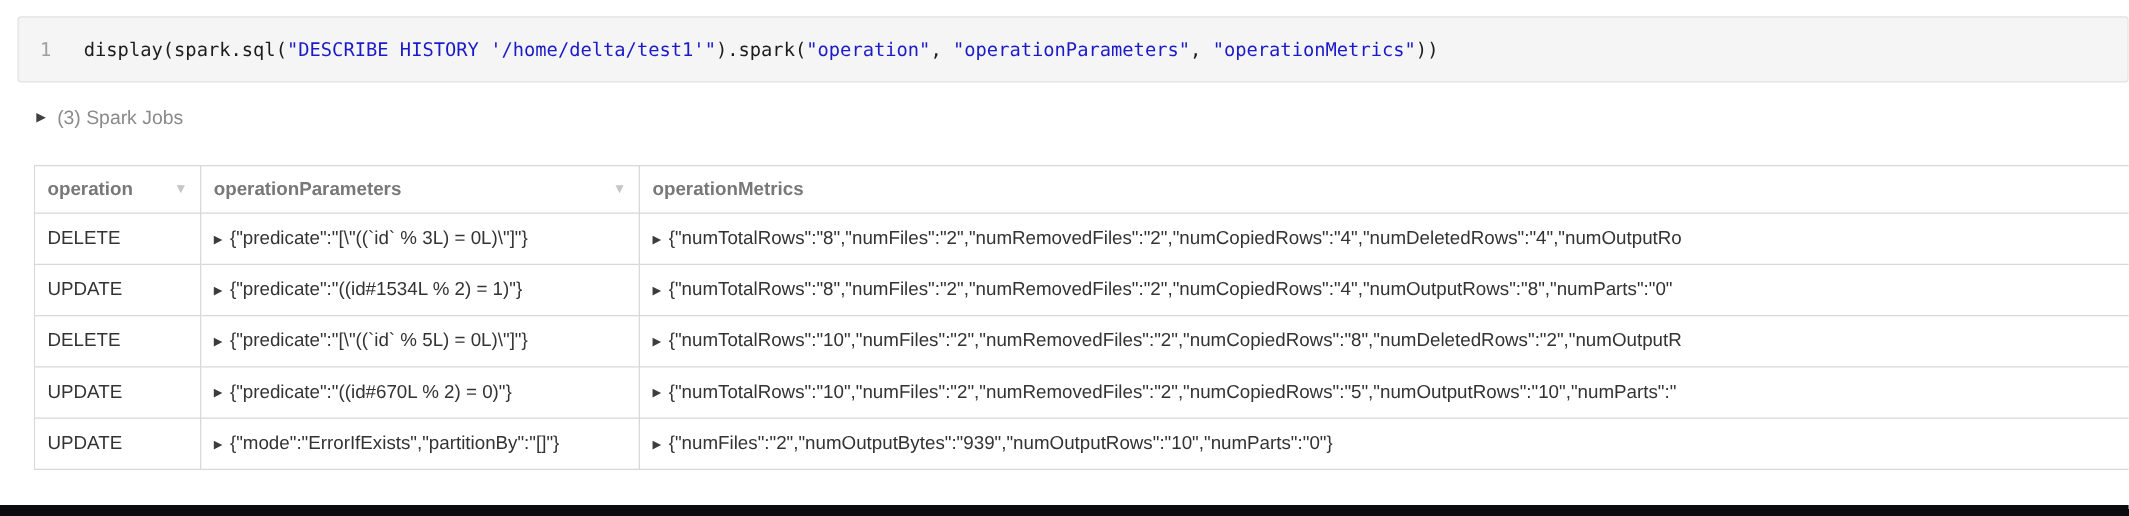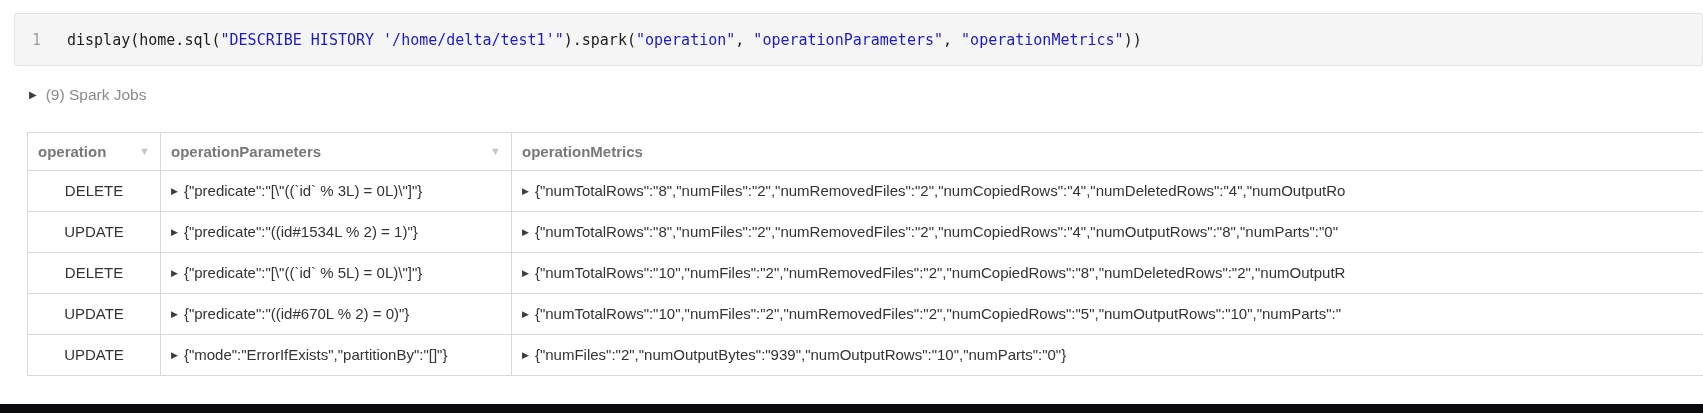--- a/index.html
+++ b/index.html
@@ -18,47 +18,47 @@
   
   .spark-jobs { position:absolute; left:29px; top:86px; display:flex;
                 align-items:center; gap:9px; color:#8a8a8a; font-size:15.5px;
                 cursor:pointer; }
   .spark-jobs .tri { color:#3f3f3f; font-size:10px; line-height:1; }
 
   
   .results { position:absolute; left:27px; top:132px; right:0; overflow:hidden; }
   table { border-collapse:collapse; table-layout:fixed; width:1900px;
           font-size:15px; color:#333; }
-  th, td { border:1px solid #d8d8d8; text-align:center; vertical-align:top; }
+  th, td { border:1px solid #d8d8d8; text-align:left; vertical-align:top; }
   th { height:38px; padding:0 10px; vertical-align:middle; }
   .th-inner { display:flex; justify-content:space-between; align-items:center;
               font-weight:bold; color:#787878; font-size:15px; }
   .sort-arrow { color:#c6c6c6; font-size:11px; line-height:1; cursor:pointer; }
   td { padding:8px 10px; line-height:24px;margin-top:26px; }
   .cell { display:flex; align-items:flex-start; gap:6px; }
   .expander { color:#3c3c3c; font-size:9px; line-height:24px; flex:0 0 auto;
               cursor:pointer; }
   .json-text { word-break:break-all; }
   .nowrap .json-text { white-space:nowrap; word-break:normal; overflow:hidden; }
 
   
   .bottom-bar { position:absolute; left:0; bottom:0; width:100%; height:9px;
                 background:#0b0b0f; }
 </style>
 </head>
 <body>
 
 <div class="code-cell">
   <div class="gutter">1</div>
-  <div class="code-line"><span class="plain">display(home.sql(</span><span class="str">"DESCRIBE HISTORY '/home/delta/test1'"</span><span class="plain">).spark(</span><span class="str">"operation"</span><span class="plain">, </span><span class="str">"operationParameters"</span><span class="plain">, </span><span class="str">"operationMetrics"</span><span class="plain">))</span></div>
+  <div class="code-line"><span class="plain">display(spark.sql(</span><span class="str">"DESCRIBE HISTORY '/home/delta/test1'"</span><span class="plain">).spark(</span><span class="str">"operation"</span><span class="plain">, </span><span class="str">"operationParameters"</span><span class="plain">, </span><span class="str">"operationMetrics"</span><span class="plain">))</span></div>
 </div>
 
 <div class="spark-jobs">
   <span class="tri">▶</span>
-  <span>(9) Spark Jobs</span>
+  <span>(3) Spark Jobs</span>
 </div>
 
 <div class="results">
   <table>
     <colgroup>
         <col style="width:133px">
         <col style="width:351px">
         <col style="width:1416px">
       </colgroup>
     <thead>

